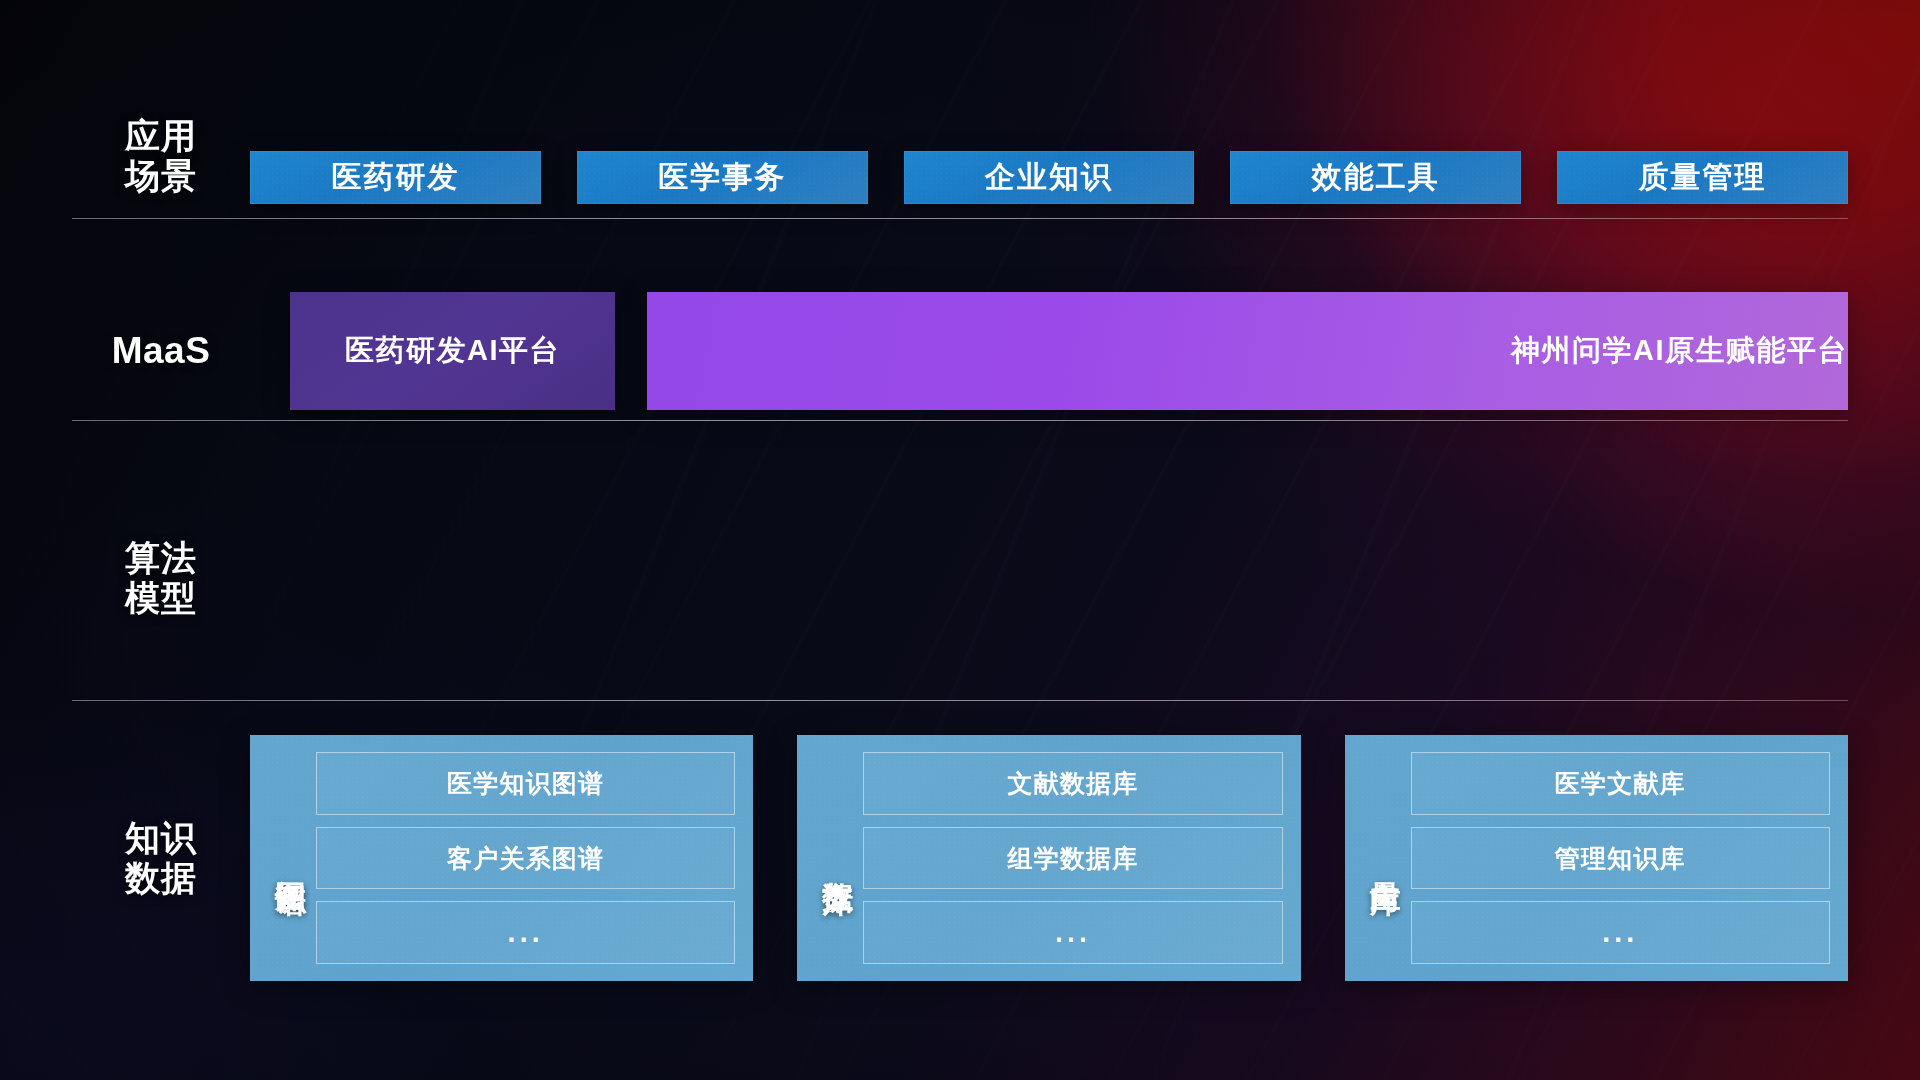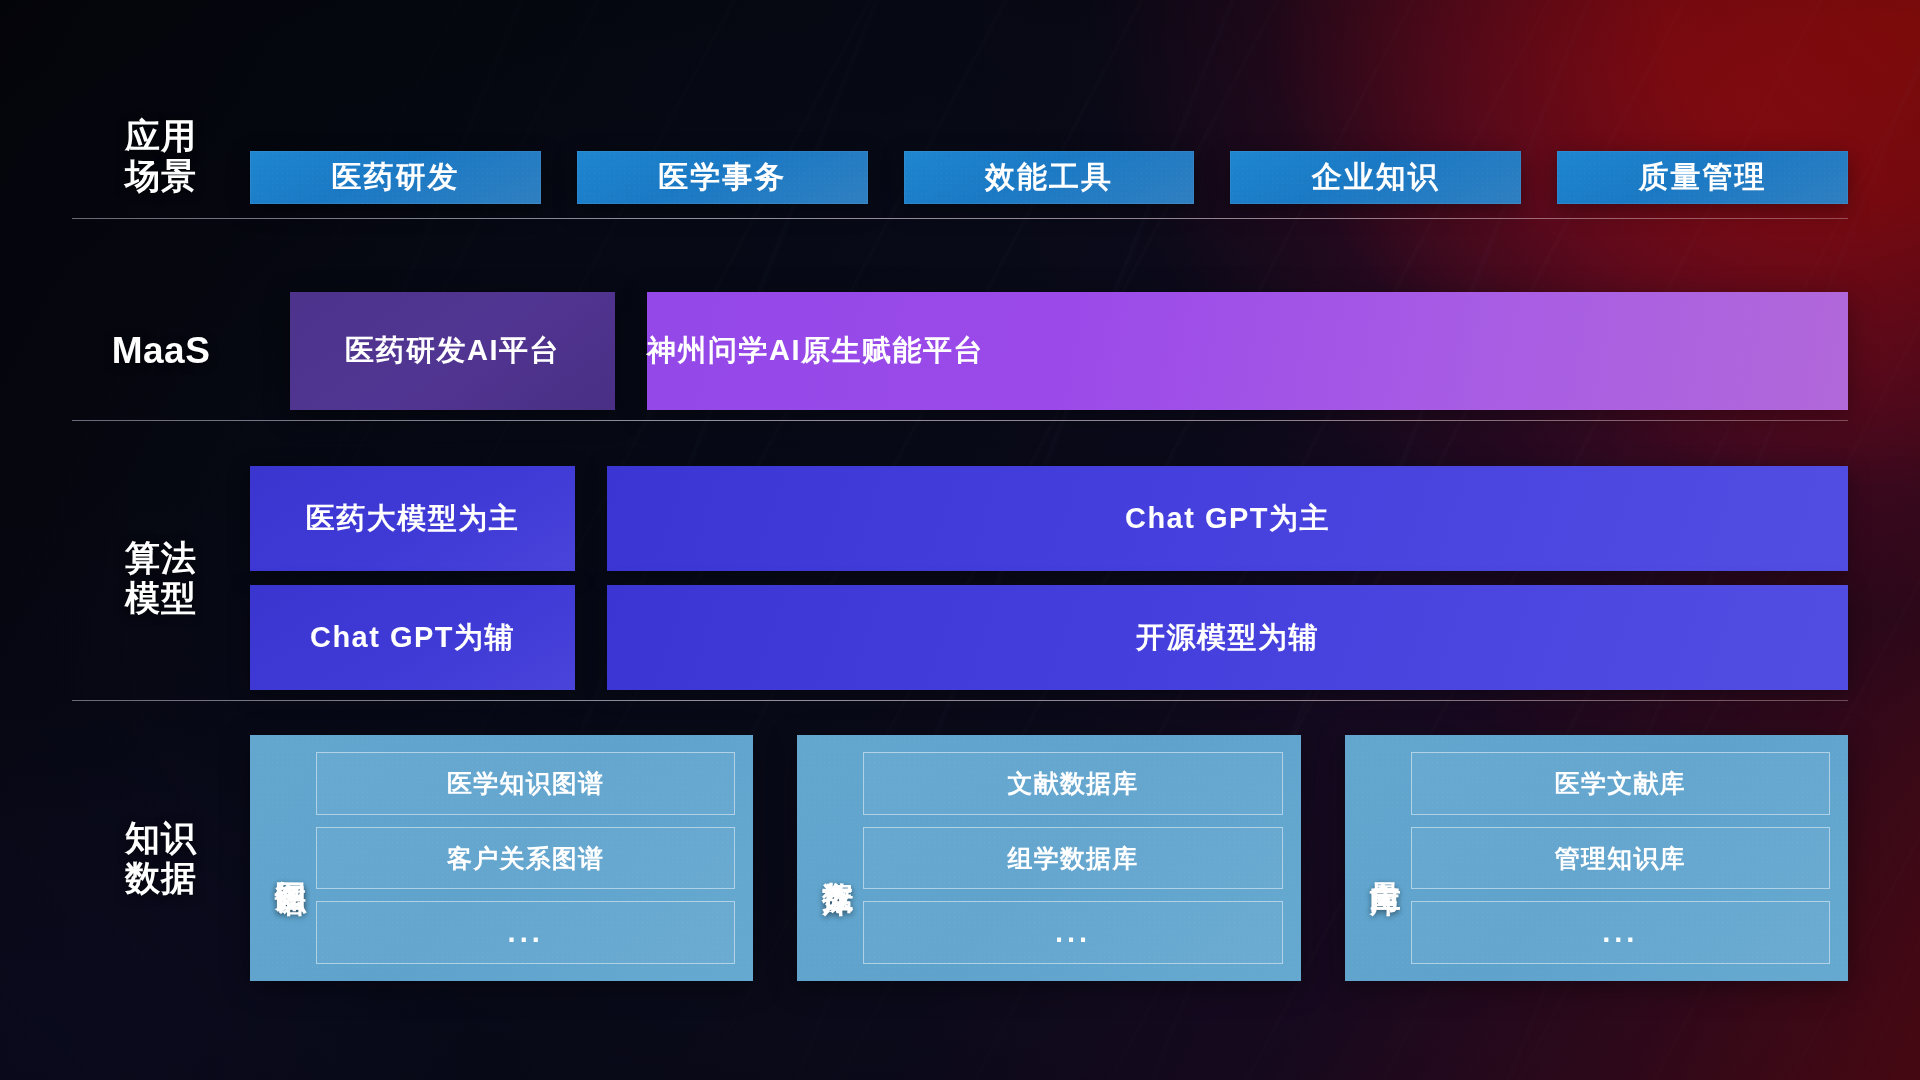--- a/index.html
+++ b/index.html
@@ -142,21 +142,21 @@
   #row-maas .rowbody { gap: 32px; height: 118px; padding-left: 40px; }
   .maas-left {
     flex: 0 0 325px;
     display: flex; align-items: center; justify-content: center;
     background: linear-gradient(145deg, #4d338c 0%, #513592 50%, #4a2f85 100%);
     color: #fff; font-size: 29px; font-weight: 700; letter-spacing: 1.5px;
     box-shadow: 0 6px 24px rgba(0,0,0,0.38);
   }
   .maas-right {
     flex: 1 1 auto;
-    display: flex; align-items: center; justify-content: flex-start;
+    display: flex; align-items: center; justify-content: flex-end;
     background: linear-gradient(100deg, #9448e8 0%, #9b4ae9 35%, #a85de4 70%, #b168d9 100%);
     color: #fff; font-size: 29px; font-weight: 700; letter-spacing: 1.5px;
     box-shadow: 0 6px 26px rgba(0,0,0,0.34);
   }
 
   
   #row-algo { top: 466px; height: 224px; }
   #row-algo .rowbody { flex-direction: column; gap: 14px; height: 224px; }
   .algo-line { display: flex; gap: 32px; flex: 1 1 0; }
   .algo-left {
@@ -229,24 +229,24 @@
       <div class="rowlabel cn">应用
 场景</div>
       <div class="rowbody">
         <div class="app-card">
           <span>医药研发</span>
         </div>
         <div class="app-card">
           <span>医学事务</span>
         </div>
         <div class="app-card">
+          <span>企业知识</span>
+        </div>
+        <div class="app-card">
           <span>效能工具</span>
-        </div>
-        <div class="app-card">
-          <span>企业知识</span>
         </div>
         <div class="app-card">
           <span>质量管理</span>
         </div>
       </div>
     </div>
 
     <div class="divider" style="top:218px"></div>
 
     <div class="row" id="row-maas">
@@ -259,38 +259,20 @@
           <span>神州问学AI原生赋能平台</span>
         </div>
       </div>
     </div>
 
     <div class="divider" style="top:420px"></div>
 
     <div class="row" id="row-algo">
       <div class="rowlabel cn">算法
 模型</div>
-      <div class="rowbody">
-        <div class="algo-line">
-          <div class="algo-left">
-            <span>医药大模型为主</span>
-          </div>
-          <div class="algo-right">
-            <span>Chat GPT为主</span>
-          </div>
-        </div>
-        <div class="algo-line">
-          <div class="algo-left">
-            <span>Chat GPT为辅</span>
-          </div>
-          <div class="algo-right">
-            <span>开源模型为辅</span>
-          </div>
-        </div>
-      </div>
     </div>
 
     <div class="divider" style="top:700px"></div>
 
     <div class="row" id="row-know">
       <div class="rowlabel cn">知识
 数据</div>
       <div class="rowbody">
 
         <div class="kpanel">

